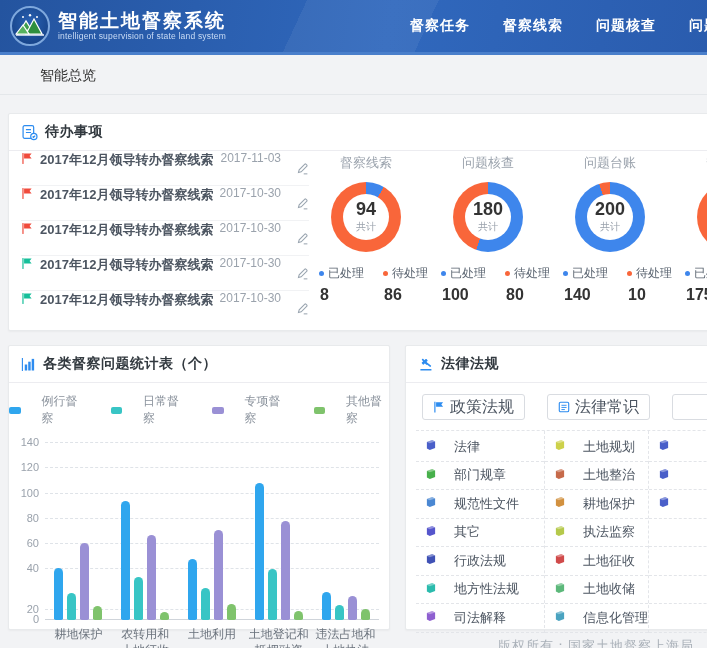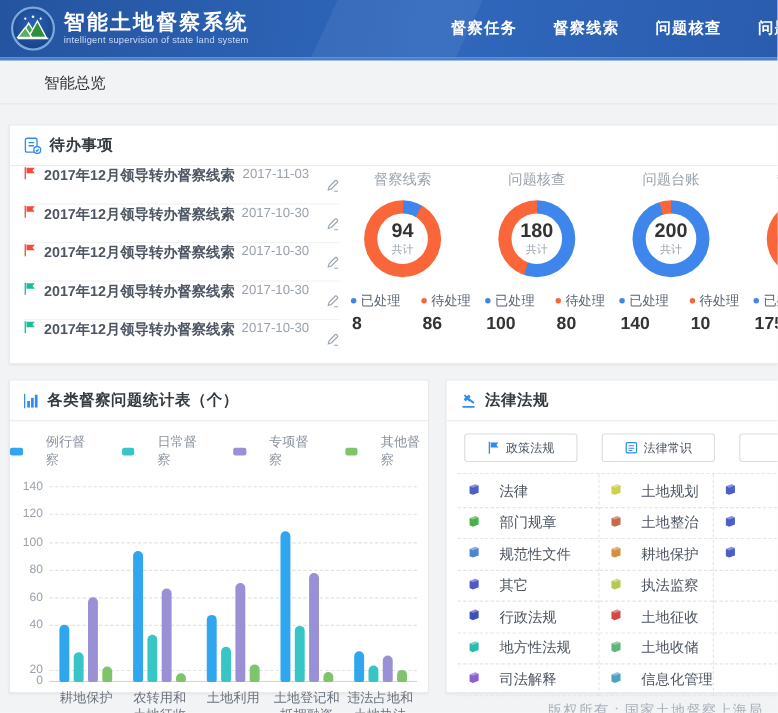--- a/index.html
+++ b/index.html
@@ -67,21 +67,21 @@
   .gridline.zero{border-top:1px solid #cfd4da;}
   .gridline .ytick{position:absolute;left:-32px;top:-7px;width:26px;text-align:right;font-size:11px;color:#9aa2ac;}
   .bar-group{position:relative;display:flex;align-items:flex-end;gap:4px;height:100%;}
   .bar{width:9px;border-radius:5px 5px 2px 2px;}
   .bar-cat{position:absolute;top:100%;left:50%;transform:translateX(-50%);margin-top:6px;width:86px;
     text-align:center;font-size:12px;color:#6a727c;white-space:pre-line;line-height:1.35;}
 
   
   .law-buttons{display:flex;gap:22px;margin:11px 0 0 16px;}
   .law-btn{width:103px;height:26px;border:1px solid #d9dce1;border-radius:3px;background:#fff;
-    display:flex;align-items:center;justify-content:center;gap:5px;font-size:11px;color:#4c5561;cursor:pointer;}
+    display:flex;align-items:center;justify-content:center;gap:5px;font-size:16px;color:#4c5561;cursor:pointer;}
   .law-grid{display:grid;grid-template-columns:128px 104px 1fr;margin:10px 0 0 10px;border-top:1px dashed #e3e5e9;}
   .law-col{padding-top:2px;}
   .law-col + .law-col{border-left:1px dashed #e3e5e9;}
   .law-cell{height:28.5px;display:flex;align-items:center;gap:17px;padding-left:9px;
     border-bottom:1px dashed #e3e5e9;font-size:13px;color:#4c5561;cursor:pointer;box-sizing:border-box;}
   .law-cell.empty{cursor:default;}
 
   
   .footer{position:absolute;left:498px;top:637px;font-size:13px;color:#a9b0b8;letter-spacing:1px;white-space:nowrap;}
 </style>

